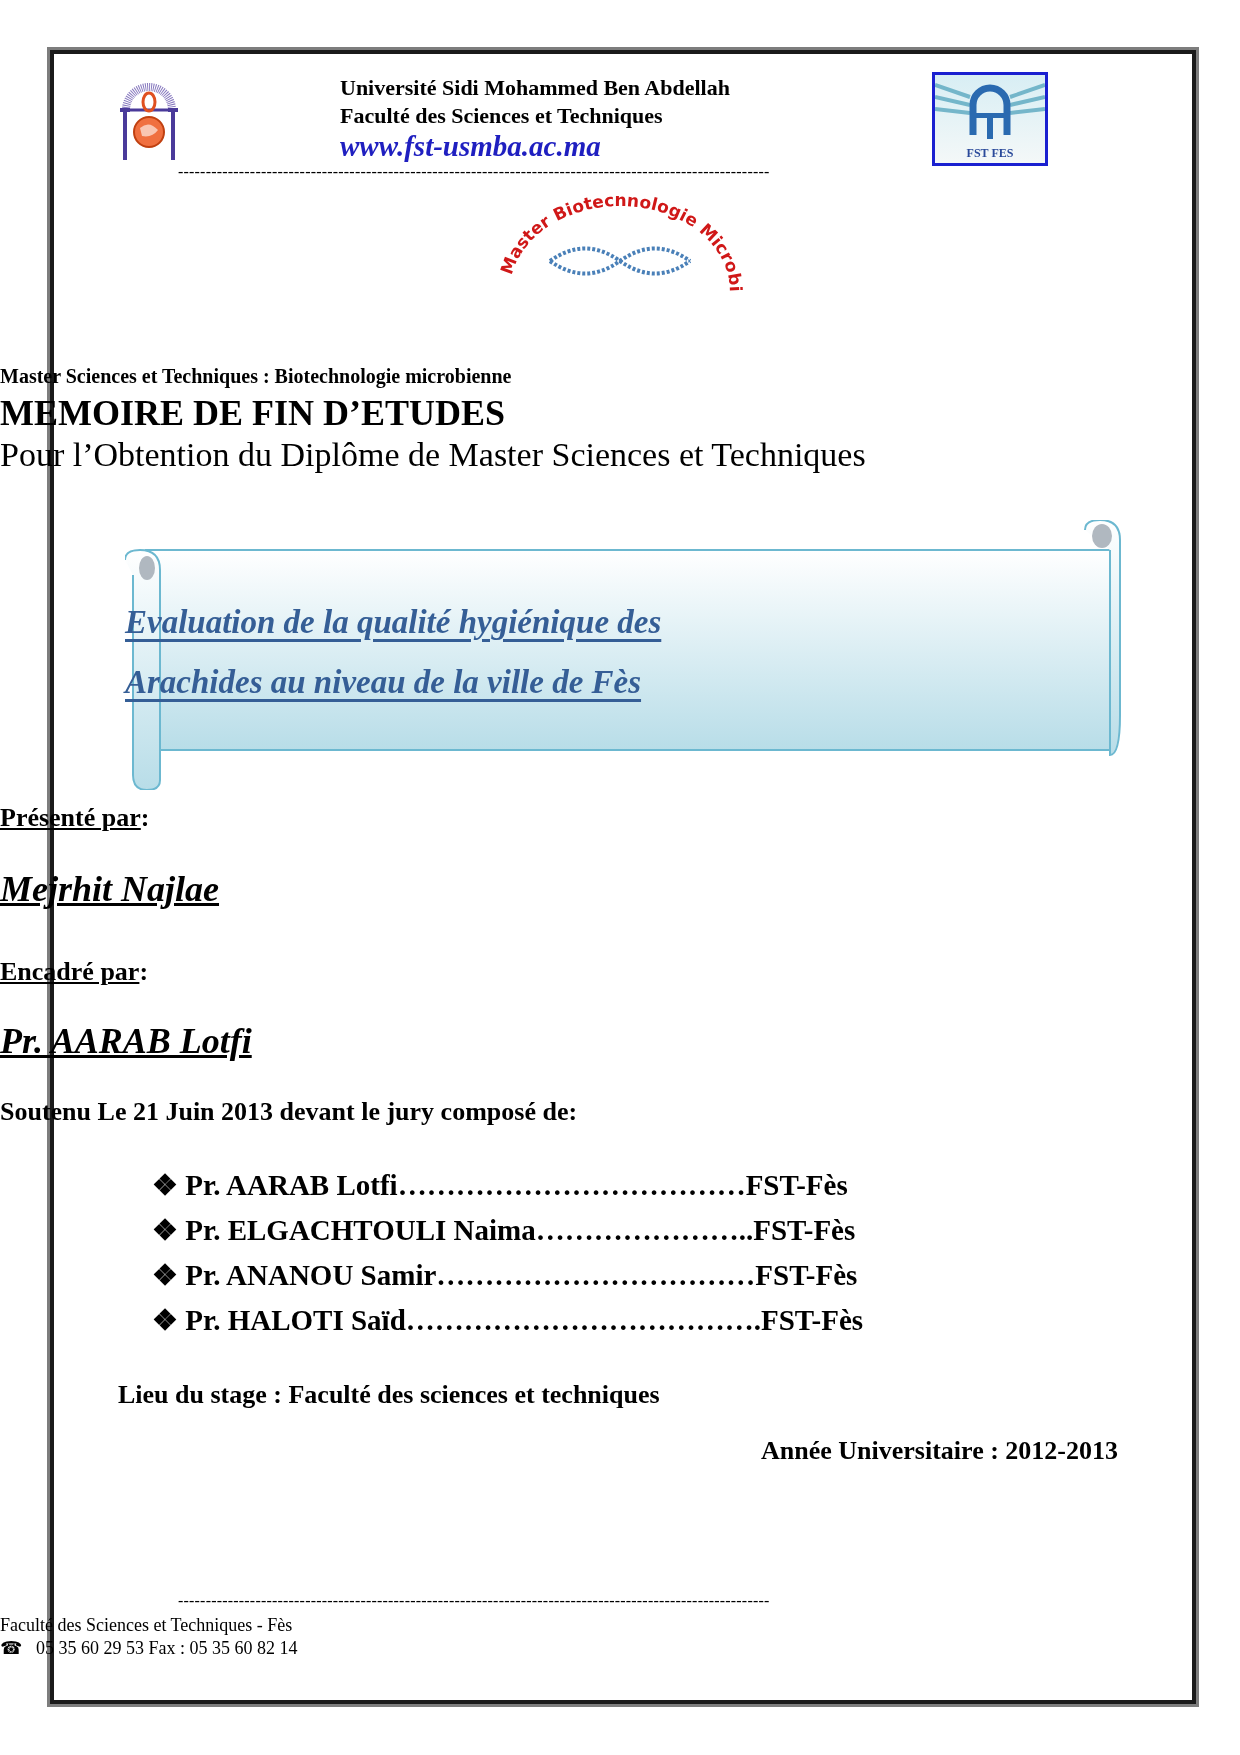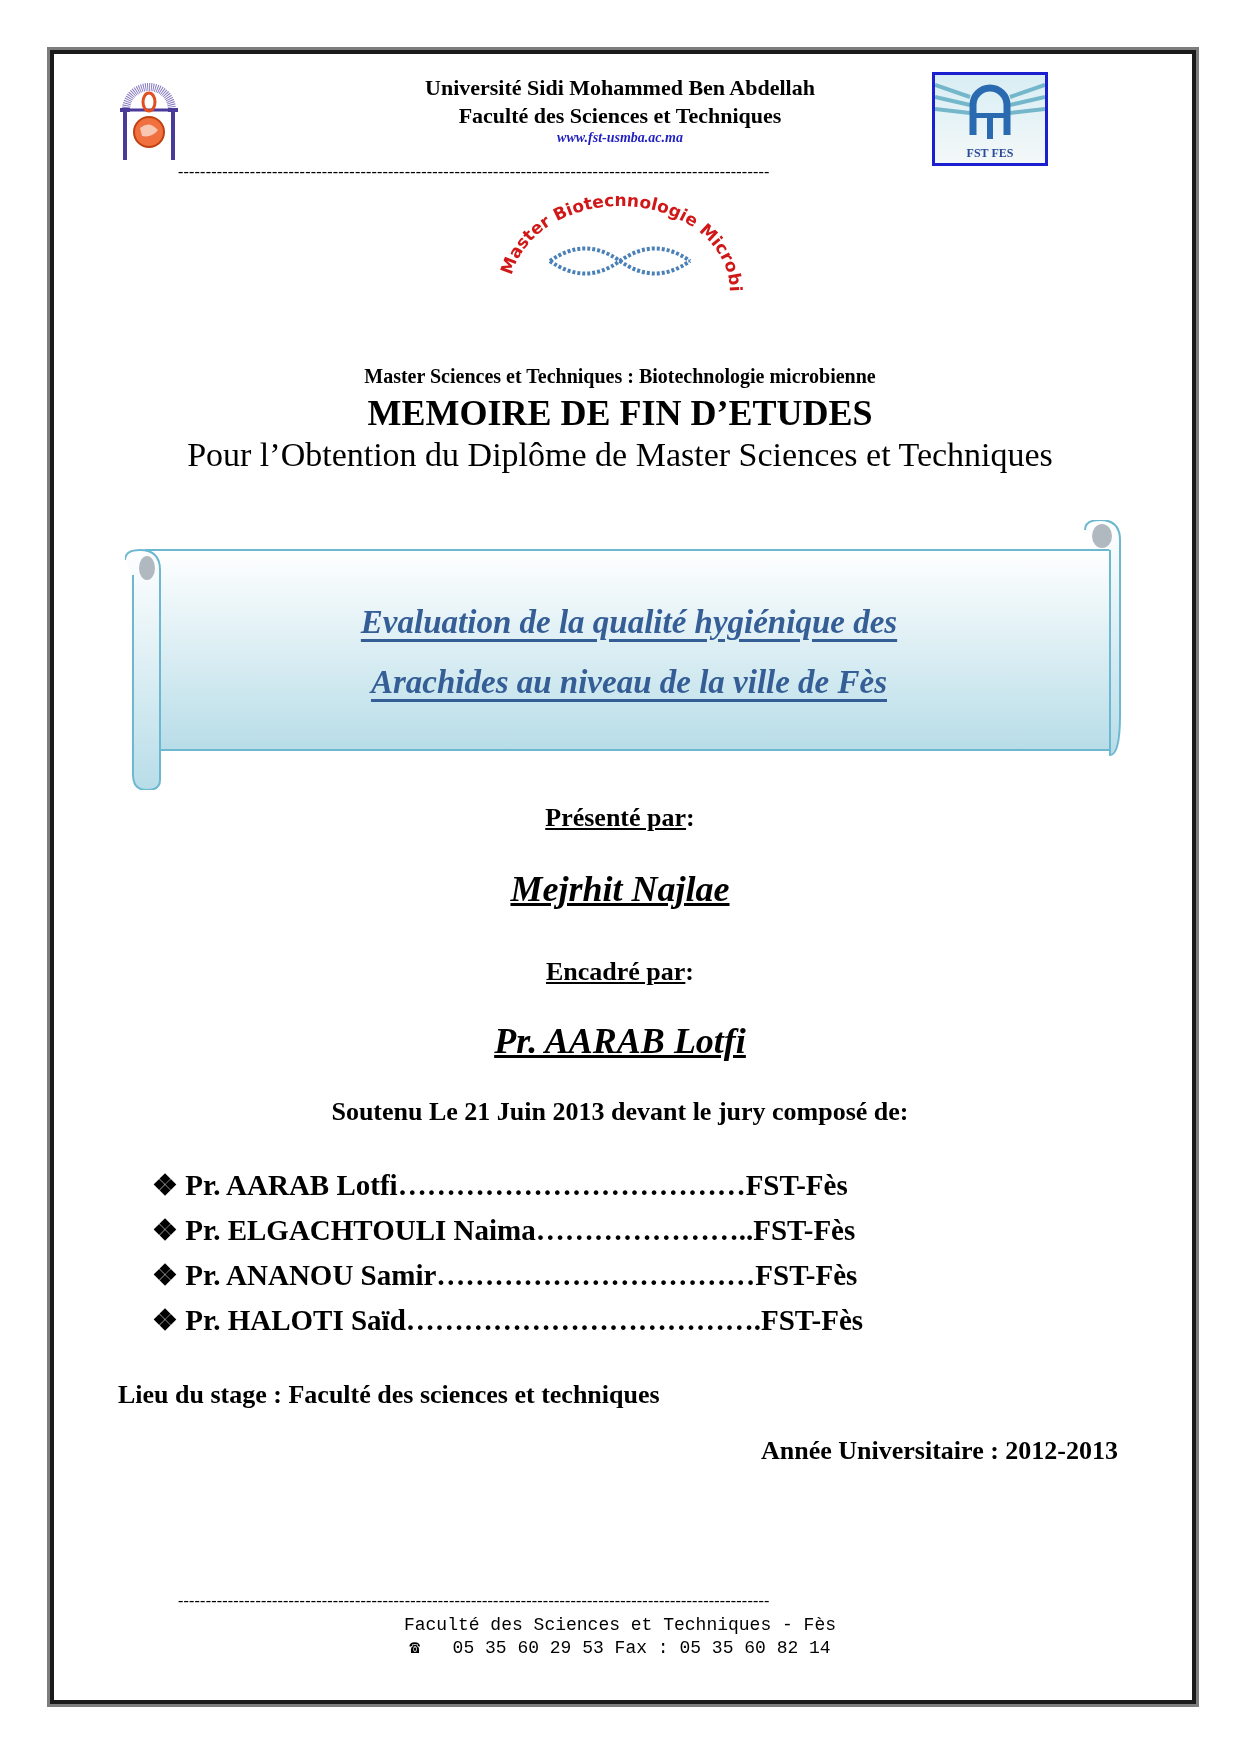--- a/index.html
+++ b/index.html
@@ -2,30 +2,30 @@
 <html><head>
 <meta charset="utf-8">
 <style>
   html, body { margin:0; padding:0; background:#fff; }
   body { width:1240px; height:1755px; position:relative; overflow:hidden;
          font-family:"Liberation Serif", serif; color:#000; }
   .frame { position:absolute; left:50px; top:50px; width:1138px; height:1646px;
            border:4px solid #1a1a1a; box-shadow: -3px 3px 0 #8a8a8a, 3px -3px 0 #8a8a8a;
            outline:3px solid #7d7d7d; outline-offset:0px; }
   .abs { position:absolute; }
-  .center { text-align:center; }
+  .center { }
   .header-line { font-size:22px; line-height:28px; font-weight:bold; }
-  .url { color:#1f1fc0; font-style:italic; font-weight:bold; font-size:14px; }
+  .url { color:#1f1fc0; font-style:italic; font-weight:bold; font-size:29px; }
   .dash { position:absolute; overflow:hidden; white-space:nowrap; font-size:16px; letter-spacing:0.2px; }
   .scroll { position:absolute; left:125px; top:520px; width:1008px; height:270px; }
   .title-text { color:#355e96; font-style:italic; font-weight:bold; font-size:33px;
                 text-decoration:underline; text-decoration-thickness:3px; text-underline-offset:6px;
                 line-height:60px; }
   .jury { font-size:29px; font-weight:bold; line-height:45px; }
-  .footer { font-size:18px; line-height:23px;font-family:Liberation Mono, monospace; }
+  .footer { font-size:18px; line-height:23px; }
 </style>
 </head>
 <body>
 
 <div class="frame"></div>
 
 <div class="abs" style="left:118px; top:72px; width:62px; height:92px;">
   <svg width="62" height="92" viewBox="0 0 62 92">
     <g stroke="#6a5aa8" stroke-width="1">
       <path d="M8 38 A23 23 0 0 1 54 38" fill="none" stroke-dasharray="1 1" stroke-width="8" stroke="#8a7cc0"></path>

